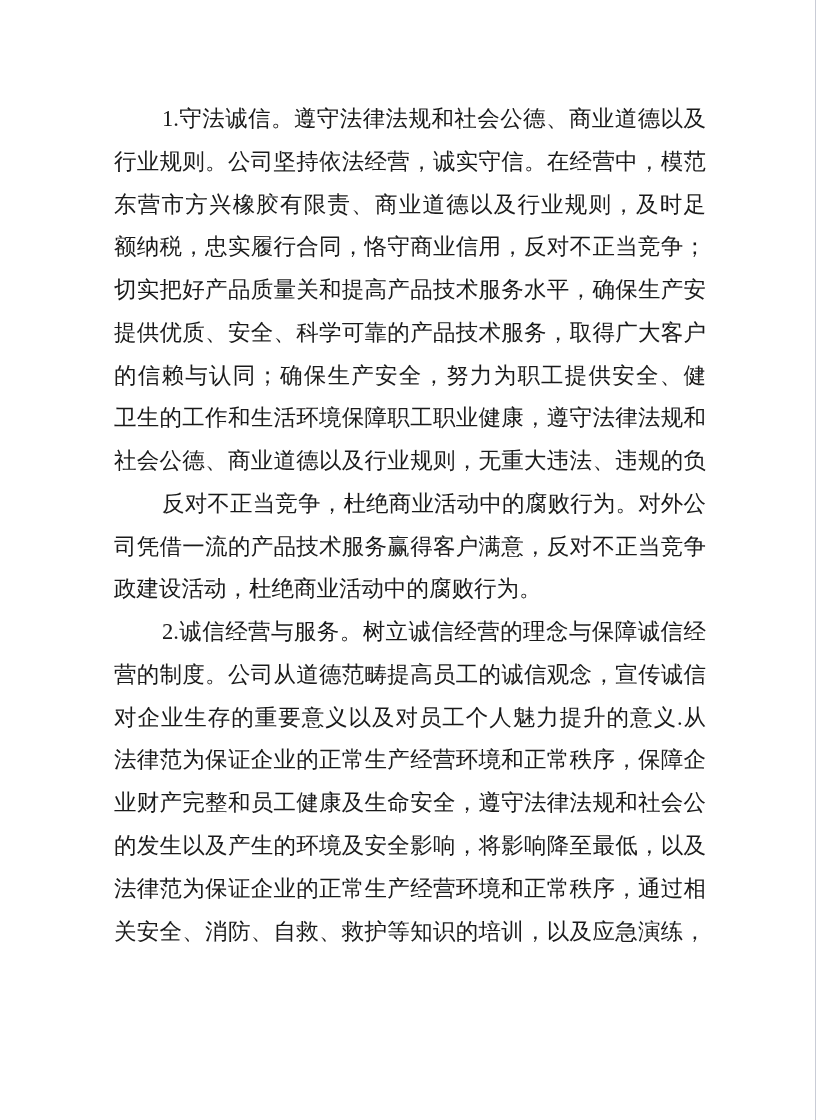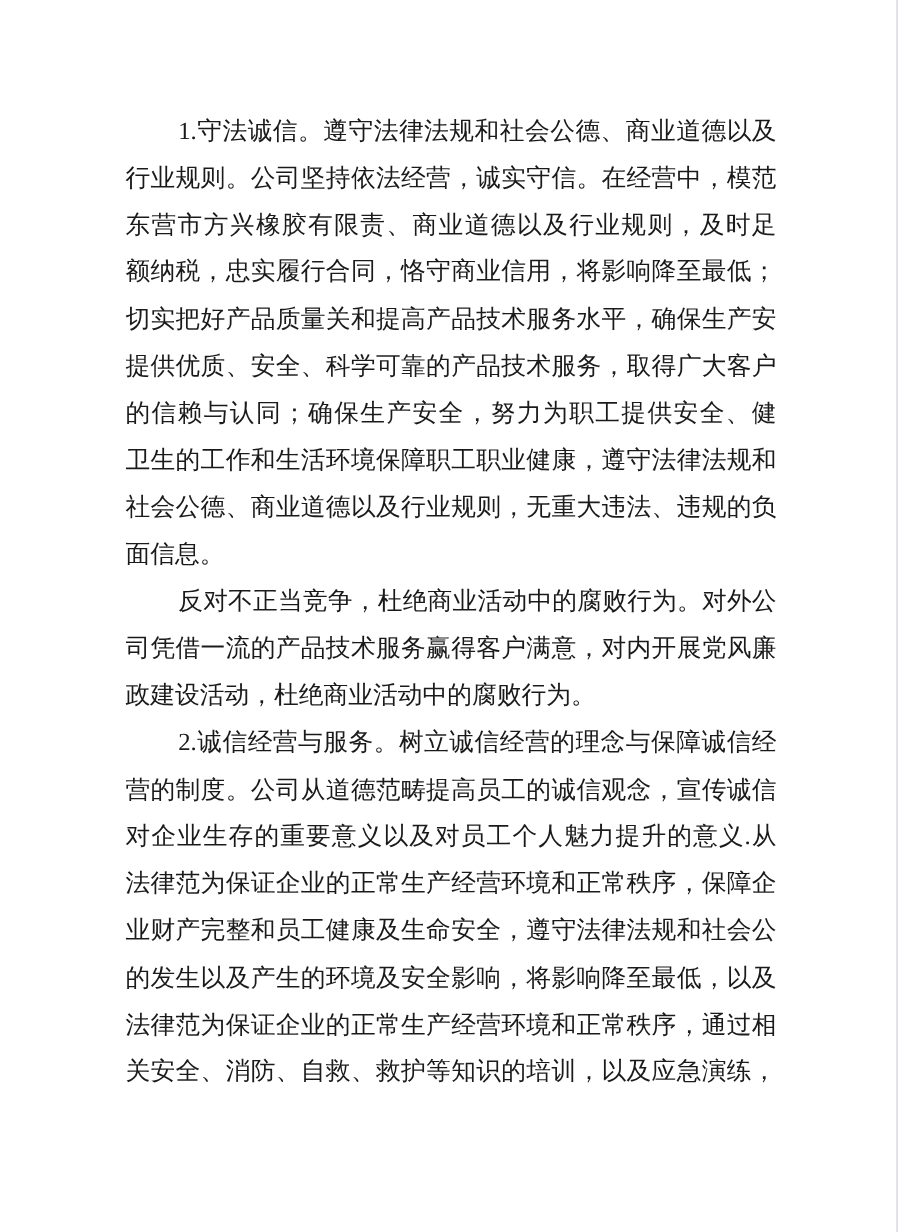--- a/index.html
+++ b/index.html
@@ -47,29 +47,28 @@
   }
 </style>
 </head>
 <body>
 
 <div class="page">
   <div class="text-block">
       <div class="line indent fill">1.守法诚信。遵守法律法规和社会公德、商业道德以及</div>
       <div class="line fill">行业规则。公司坚持依法经营，诚实守信。在经营中，模范</div>
       <div class="line fill">东营市方兴橡胶有限责、商业道德以及行业规则，及时足</div>
-      <div class="line fill">额纳税，忠实履行合同，恪守商业信用，将影响降至最低；</div>
+      <div class="line fill">额纳税，忠实履行合同，恪守商业信用，反对不正当竞争；</div>
       <div class="line fill">切实把好产品质量关和提高产品技术服务水平，确保生产安全</div>
       <div class="line fill">提供优质、安全、科学可靠的产品技术服务，取得广大客户</div>
       <div class="line fill">的信赖与认同；确保生产安全，努力为职工提供安全、健康、</div>
       <div class="line fill">卫生的工作和生活环境保障职工职业健康，遵守法律法规和</div>
       <div class="line fill">社会公德、商业道德以及行业规则，无重大违法、违规的负</div>
-      <div class="line">面信息。</div>
       <div class="line indent fill">反对不正当竞争，杜绝商业活动中的腐败行为。对外公</div>
-      <div class="line fill">司凭借一流的产品技术服务赢得客户满意，对内开展党风廉</div>
+      <div class="line fill">司凭借一流的产品技术服务赢得客户满意，反对不正当竞争</div>
       <div class="line">政建设活动，杜绝商业活动中的腐败行为。</div>
       <div class="line indent fill">2.诚信经营与服务。树立诚信经营的理念与保障诚信经</div>
       <div class="line fill">营的制度。公司从道德范畴提高员工的诚信观念，宣传诚信</div>
       <div class="line fill">对企业生存的重要意义以及对员工个人魅力提升的意义.从</div>
       <div class="line fill">法律范为保证企业的正常生产经营环境和正常秩序，保障企</div>
       <div class="line fill">业财产完整和员工健康及生命安全，遵守法律法规和社会公德</div>
       <div class="line fill">的发生以及产生的环境及安全影响，将影响降至最低，以及</div>
       <div class="line fill">法律范为保证企业的正常生产经营环境和正常秩序，通过相</div>
       <div class="line fill">关安全、消防、自救、救护等知识的培训，以及应急演练，</div>
     </div>

